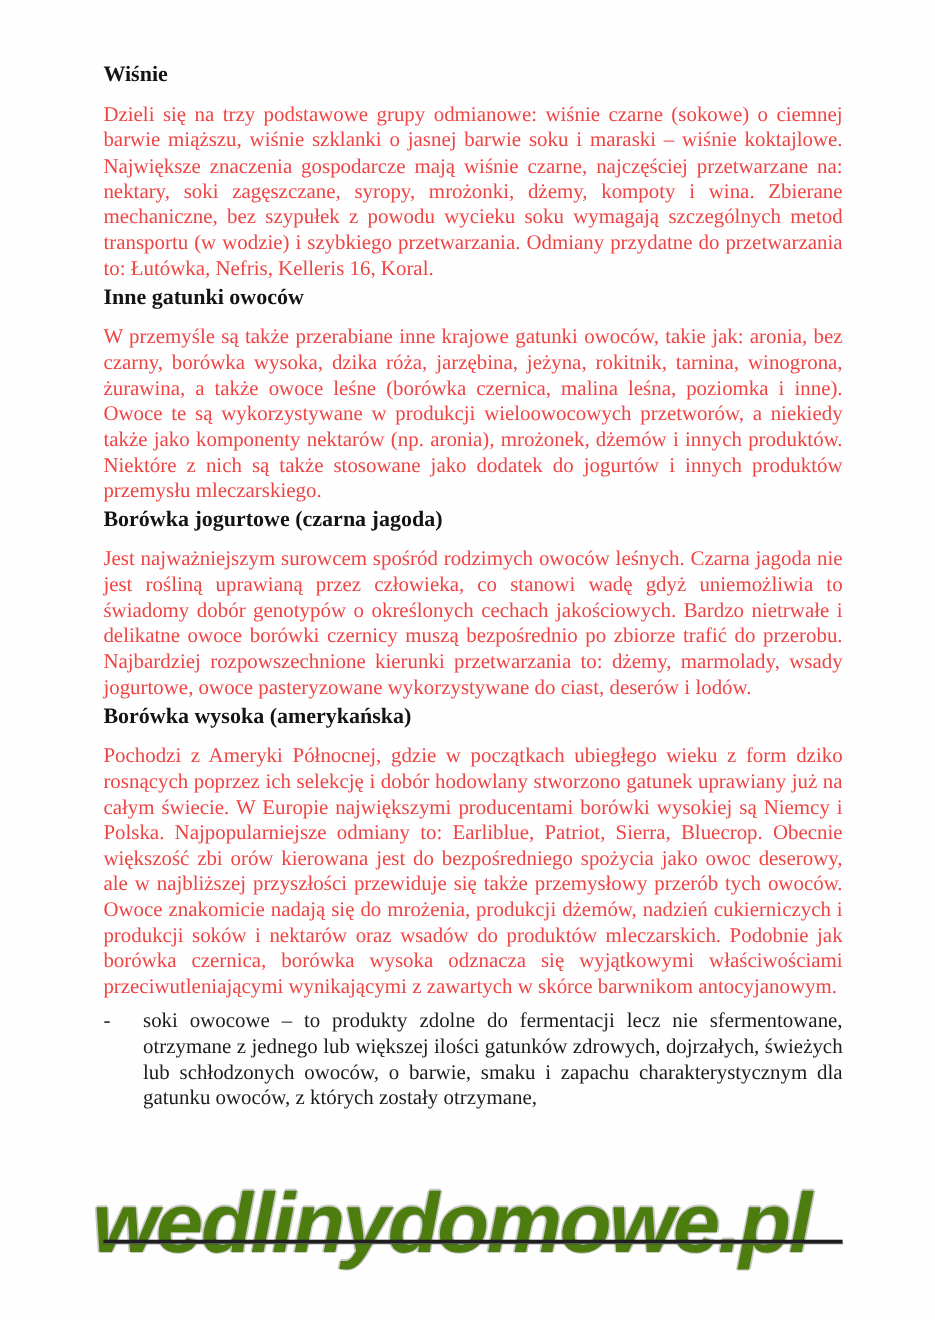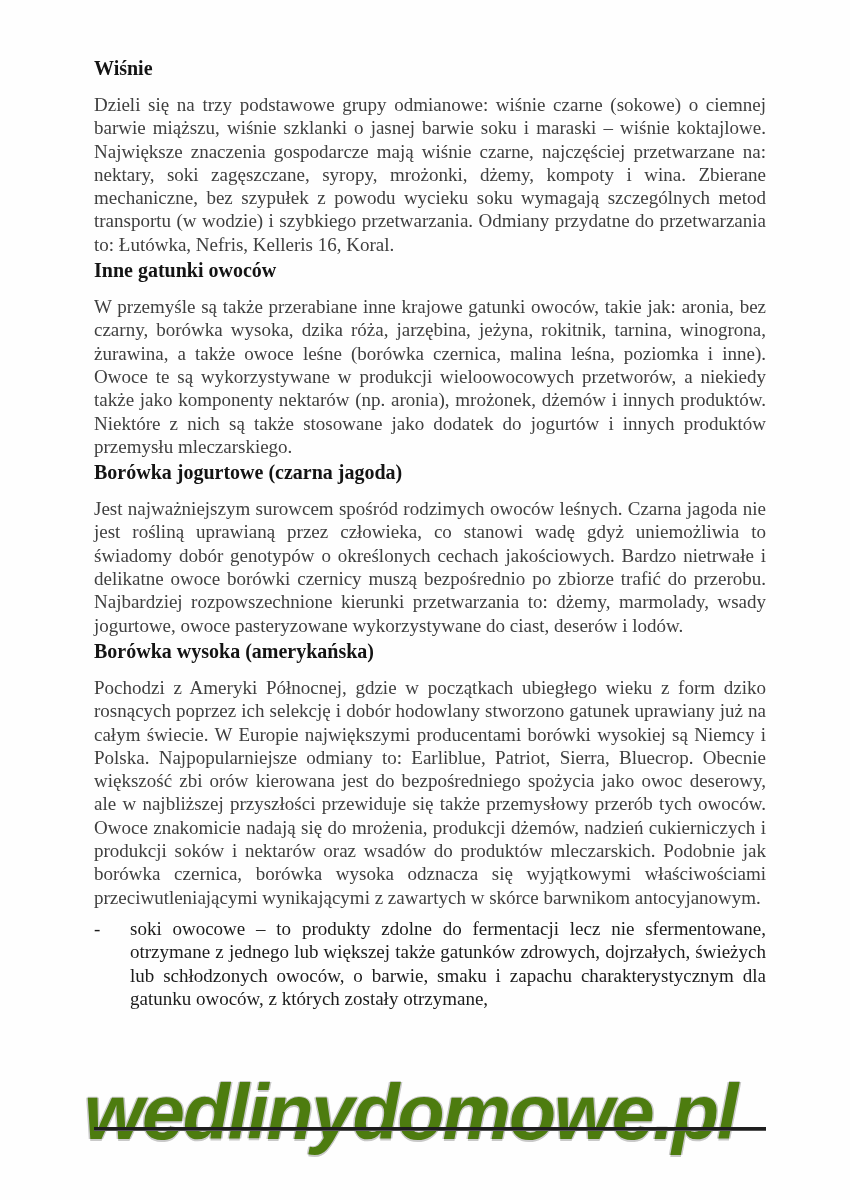--- a/index.html
+++ b/index.html
@@ -31,21 +31,21 @@
     color: #141414;
   }
   h3.sec-heading.first {
     margin-top: 0;
   }
   p.body-text {
     font-size: 19px;
     line-height: 23.3px;
     text-align: justify;
     margin: 13px 0 2px 0;
-    color: #404040;
+    color: #ef4444;
   }
   h2.chapter-heading {
     font-family: "Liberation Sans", sans-serif;
     font-size: 24px;
     line-height: 28px;
     font-weight: bold;
     letter-spacing: 0.5px;
     margin: 34px 0 22px 0;
     color: #141414;
   }
@@ -129,20 +129,20 @@
 
   <h3 class="sec-heading">Borówka jogurtowe (czarna jagoda)</h3>
   <p class="body-text">Jest najważniejszym surowcem spośród rodzimych owoców leśnych. Czarna jagoda nie jest rośliną uprawianą przez człowieka, co stanowi wadę gdyż uniemożliwia to świadomy dobór genotypów o określonych cechach jakościowych. Bardzo nietrwałe i delikatne owoce borówki czernicy muszą bezpośrednio po zbiorze trafić do przerobu. Najbardziej rozpowszechnione kierunki przetwarzania to: dżemy, marmolady, wsady jogurtowe, owoce pasteryzowane wykorzystywane do ciast, deserów i lodów.</p>
 
   <h3 class="sec-heading">Borówka wysoka (amerykańska)</h3>
   <p class="body-text">Pochodzi z Ameryki Północnej, gdzie w początkach ubiegłego wieku z form dziko rosnących poprzez ich selekcję i dobór hodowlany stworzono gatunek uprawiany już na całym świecie. W Europie największymi producentami borówki wysokiej są Niemcy i Polska. Najpopularniejsze odmiany to: Earliblue, Patriot, Sierra, Bluecrop. Obecnie większość zbi orów kierowana jest do bezpośredniego spożycia jako owoc deserowy, ale w najbliższej przyszłości przewiduje się także przemysłowy przerób tych owoców. Owoce znakomicie nadają się do mrożenia, produkcji dżemów, nadzień cukierniczych i produkcji soków i nektarów oraz wsadów do produktów mleczarskich. Podobnie jak borówka czernica, borówka wysoka odznacza się wyjątkowymi właściwościami przeciwutleniającymi wynikającymi z zawartych w skórce barwnikom antocyjanowym.</p>
 
 
   <div class="list-item">
     <div class="list-marker">-</div>
-    <div class="list-text">soki owocowe – to produkty zdolne do fermentacji lecz nie sfermentowane, otrzymane z jednego lub większej także gatunków zdrowych, dojrzałych, świeżych lub schłodzonych owoców, o barwie, smaku i zapachu charakterystycznym dla gatunku owoców, z których zostały otrzymane,</div>
+    <div class="list-text">soki owocowe – to produkty zdolne do fermentacji lecz nie sfermentowane, otrzymane z jednego lub większej ilości gatunków zdrowych, dojrzałych, świeżych lub schłodzonych owoców, o barwie, smaku i zapachu charakterystycznym dla gatunku owoców, z których zostały otrzymane,</div>
   </div>
 
 </div>
 
 <div class="footer">
   <div class="footer-rule"></div>
 </div>
 
 </body></html>

